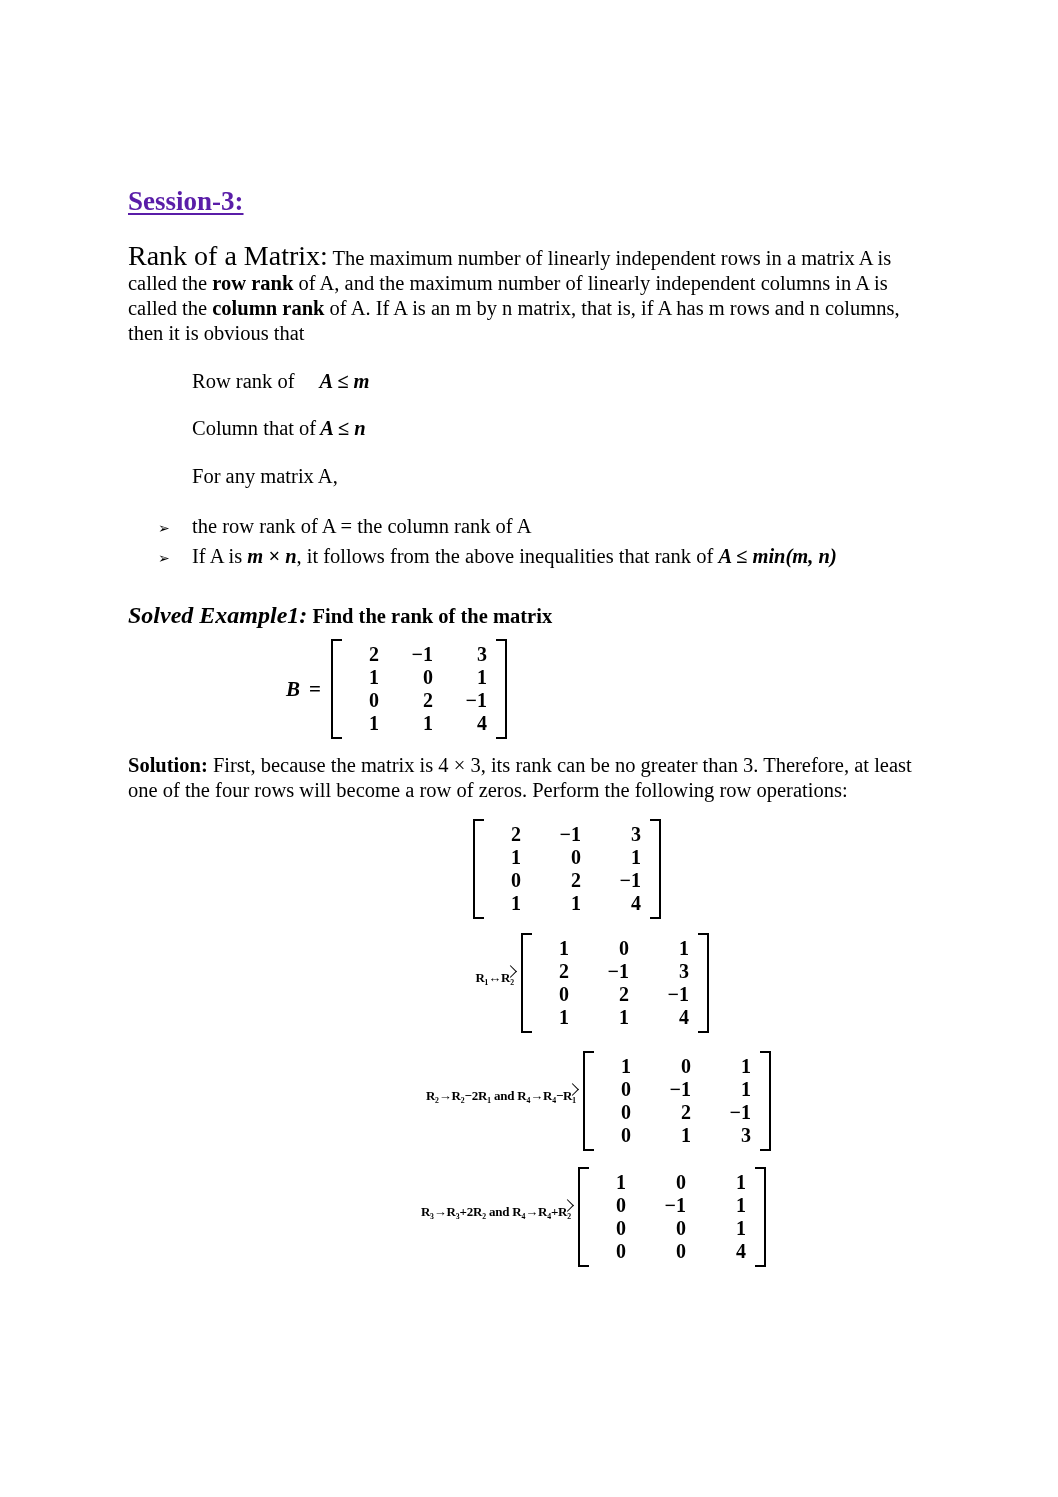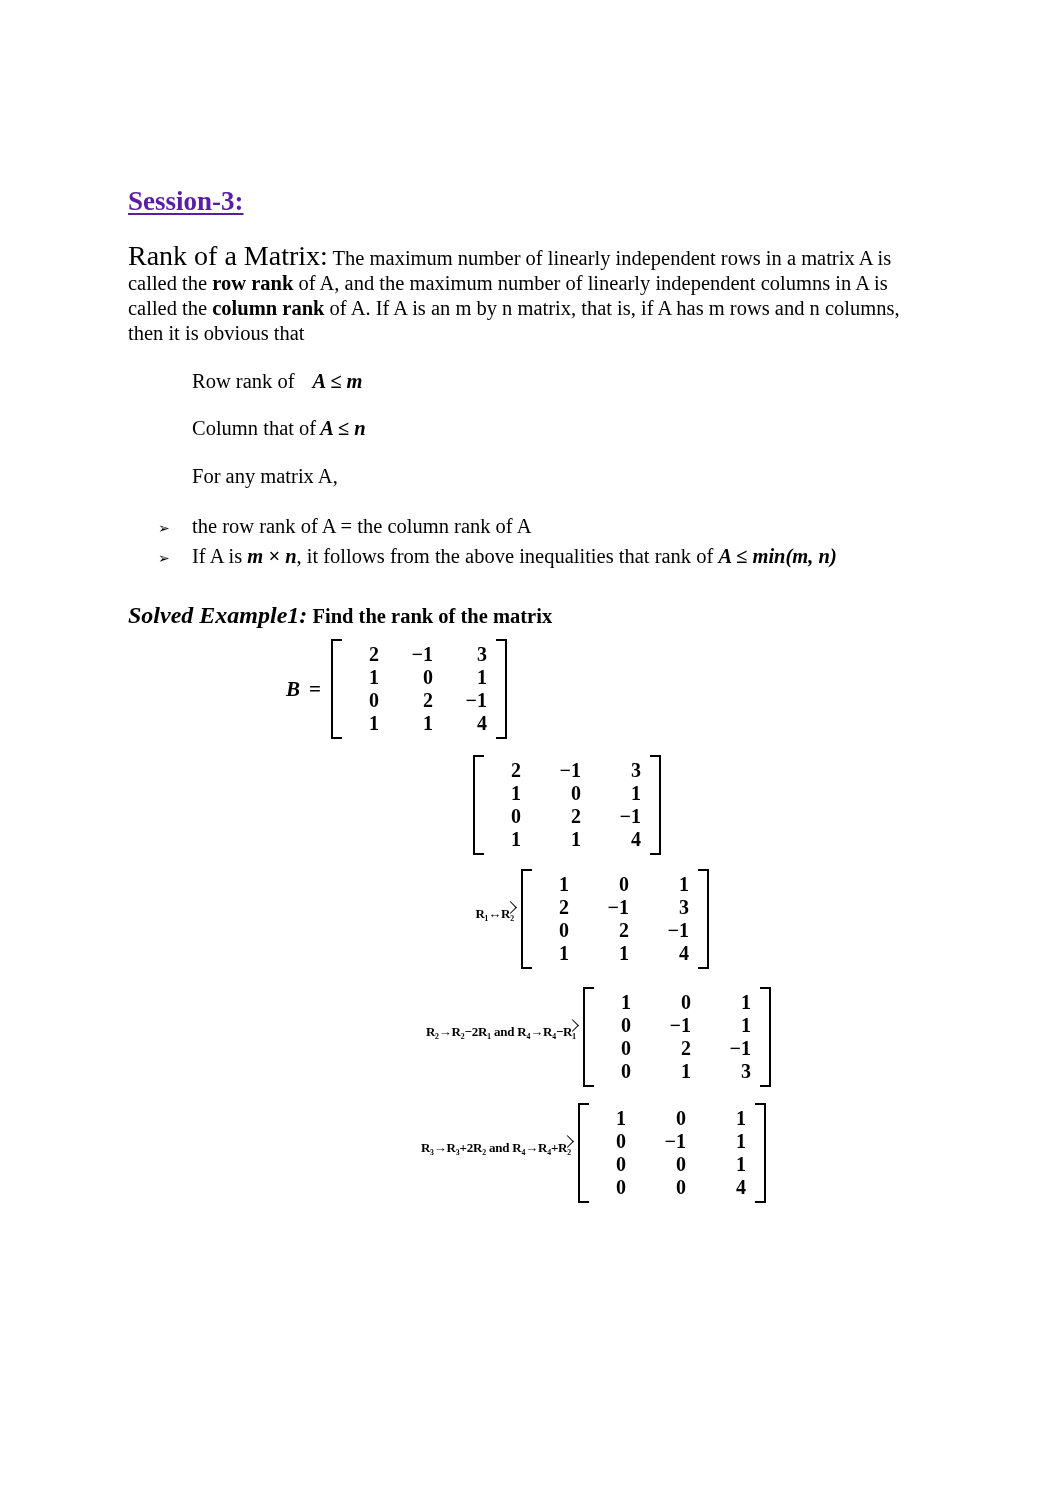--- a/index.html
+++ b/index.html
@@ -14,21 +14,21 @@
   .session-title .lnk{color:#5a1da8;text-decoration:underline;text-decoration-thickness:2px;text-underline-offset:3px;}
 
   .intro{margin:26px 0 0 0;font-size:20.5px;line-height:25px;width:806px;}
   .intro .para-head{font-size:28px;font-weight:normal;}
   .b{font-weight:bold;}
 
   .fact{margin:24px 0 0 64px;font-size:20.5px;}
   .fact.f2{margin-top:24px;}
   .fact.f3{margin-top:25px;}
   .math{font-style:italic;font-weight:600;}
-  .fact .math{margin-left:18px;}
+  .fact .math{margin-left:25px;}
   .fact.f2 .math{margin-left:4px;}
 
   .bullets{margin-top:24px;}
   .bullet{display:flex;align-items:baseline;font-size:20.5px;line-height:28px;}
   .bullet .marker{margin-left:30px;width:34px;flex:none;font-size:14px;font-family:"DejaVu Sans",sans-serif;}
 
   .example-head{margin:30px 0 0 0;font-size:20.5px;font-weight:600;}
   .example-head .ex-title{font-size:24px;font-weight:bold;font-style:italic;}
 
   .bmatrix-row{display:flex;align-items:center;margin:10px 0 0 158px;}
@@ -108,20 +108,21 @@
           <span class="c">2</span>
           <span class="c">−1</span>
         <span class="c">1</span>
           <span class="c">1</span>
           <span class="c">4</span>
       </span>
       <span class="br r"></span>
     </span>
   </div>
 
+  <p class="solution"><span class="b">Solution:</span><span> First, because the matrix is 4 × 3, its rank can be no greater than 3. Therefore, at least one of the four rows will become a row of zeros. Perform the following row operations:</span></p>
 
   <div class="step step0">
     <span class="mx wide">
       <span class="br l"></span>
       <span class="cells">
         <span class="c">2</span>
           <span class="c">−1</span>
           <span class="c">3</span>
         <span class="c">1</span>
           <span class="c">0</span>

